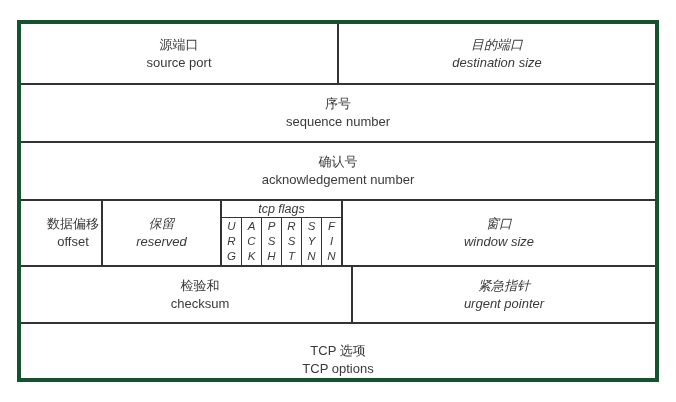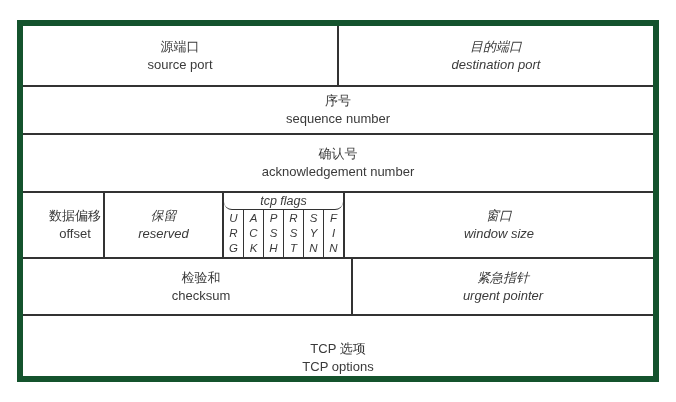--- a/index.html
+++ b/index.html
@@ -11,30 +11,30 @@
   .canvas {
     position: relative;
     width: 676px; height: 402px;
     background: #ffffff;
     overflow: hidden;
   }
   .tcp-table {
     position: absolute;
     left: 17px; top: 20px;
     width: 642px; height: 362px;
-    border: 6px solid #14532d;
+    border: 4px solid #14532d;
     display: flex;
     flex-direction: column;
     color: #3a3a3a;
     background: #ffffff;
   }
   .row { display: flex; flex-direction: row; width: 100%; }
   .row + .row { border-top: 2px solid #333333; }
   .row-ports   { height: 59px; }
-  .row-seq     { height: 48px; }
+  .row-seq     { height: 58px; }
   .row-ack     { height: 58px; }
   .row-flags   { height: 66px; }
   .row-check   { height: 57px; padding-left: 28px; }
   .row-options { flex: 1; align-items: flex-end; }
   .cell {
     flex: 1;
     display: flex;
     flex-direction: column;
     align-items: center;
     justify-content: center;
@@ -48,21 +48,20 @@
   .cell-reserved { flex: 0 0 119px; }
   .cell-flags    { flex: 0 0 121px; padding: 0; justify-content: flex-start; }
   .cell-window   { flex: 1; text-align: center; }
   .flags-title {
     width: 100%;
     height: 17px;
     font-size: 12.5px;
     line-height: 16px;
     border-bottom: 1.5px solid #333333;
     text-align: center;
-    border-radius: 8px;
   }
   .flag-cells {
     flex: 1;
     width: 100%;
     display: flex;
     flex-direction: row;
   }
   .flag-cell {
     flex: 1;
     display: flex;
@@ -81,21 +80,21 @@
 <div class="canvas">
   <div class="tcp-table">
 
     <div class="row row-ports">
       <div class="cell">
         <span class="label-zh">源端口</span>
         <span class="label-en">source port</span>
       </div>
       <div class="cell">
         <span class="label-zh">目的端口</span>
-        <span class="label-en">destination port</span>
+        <span class="label-en">destination size</span>
       </div>
     </div>
 
     <div class="row row-seq">
       <div class="cell">
         <span class="label-zh">序号</span>
         <span class="label-en">sequence number</span>
       </div>
     </div>
 

